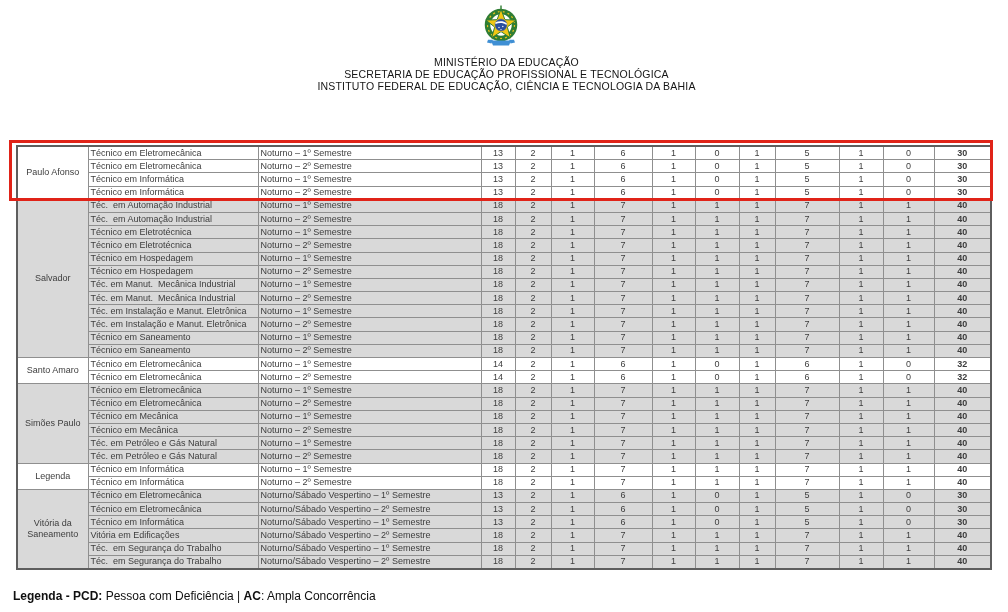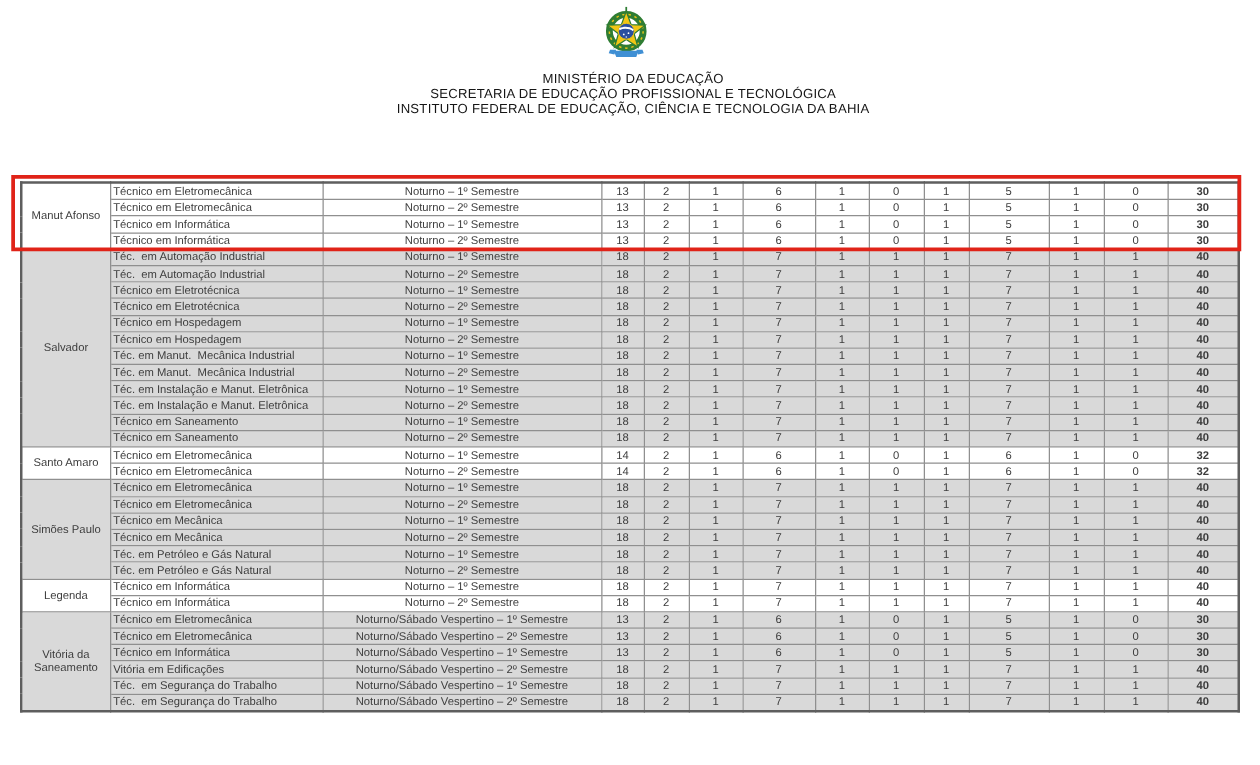--- a/index.html
+++ b/index.html
@@ -20,21 +20,21 @@
     border-collapse:collapse; table-layout:fixed;
     border:2px solid #5e5e5e;
   }
   table.vagas td {
     border:1px solid #8f8f8f; height:12.2px; line-height:11px;
     font-size:9px; color:#3d3d3d; padding:0 2px;
     overflow:hidden; background:#ffffff;
   }
   td.campus { text-align:center; font-size:9.5px; color:#3d3d3d; padding:0 4px; }
   td.course { text-align:left; padding-left:4px; white-space:pre; font-size:8.8px; }
-  td.shift  { text-align:center; white-space:nowrap; font-size:8.8px; }
+  td.shift  { white-space:nowrap; font-size:8.8px; }
   td.num    { text-align:center; }
   td.total  { text-align:center; font-weight:bold; color:#1c1c1c; font-size:9.3px;margin-left:12px; }
   tr.shaded td { background:#d9d9d9; }
   tr.group-start td { border-top:1.8px solid #5e5e5e; }
 
   
   .highlight-box {
     position:absolute; left:9px; top:140px; width:984px; height:61px;
     border:3.5px solid #e02318; pointer-events:none; box-sizing:border-box;
   }
@@ -84,21 +84,21 @@
         <col style="width:43px">
         <col style="width:44px">
       <col style="width:36px">
         <col style="width:64px">
         <col style="width:44px">
       <col style="width:51px">
         <col style="width:57px">
     </colgroup>
     <tbody>
         <tr class="">
-          <td class="campus" rowspan="4">Manut Afonso</td>
+          <td class="campus" rowspan="4">Paulo Afonso</td>
           <td class="course">Técnico em Eletromecânica</td>
           <td class="shift">Noturno – 1º Semestre</td>
           <td class="num">13</td>
           <td class="num">2</td>
           <td class="num">1</td>
           <td class="num">6</td>
           <td class="num">1</td>
           <td class="num">0</td>
           <td class="num">1</td>
           <td class="num">5</td>
@@ -574,14 +574,17 @@
           <td class="num">7</td>
           <td class="num">1</td>
           <td class="num">1</td>
           <td class="total">40</td>
         </tr>
       </tbody>
   </table>
 
   <div class="highlight-box" style="border-color: rgb(224, 35, 24);"></div>
 
+  <div class="legend">
+    <b>Legenda - PCD:</b><span> Pessoa com Deficiência | </span><b>AC</b><span>: Ampla Concorrência</span>
+  </div>
 
 </div>
 
 </body></html>

